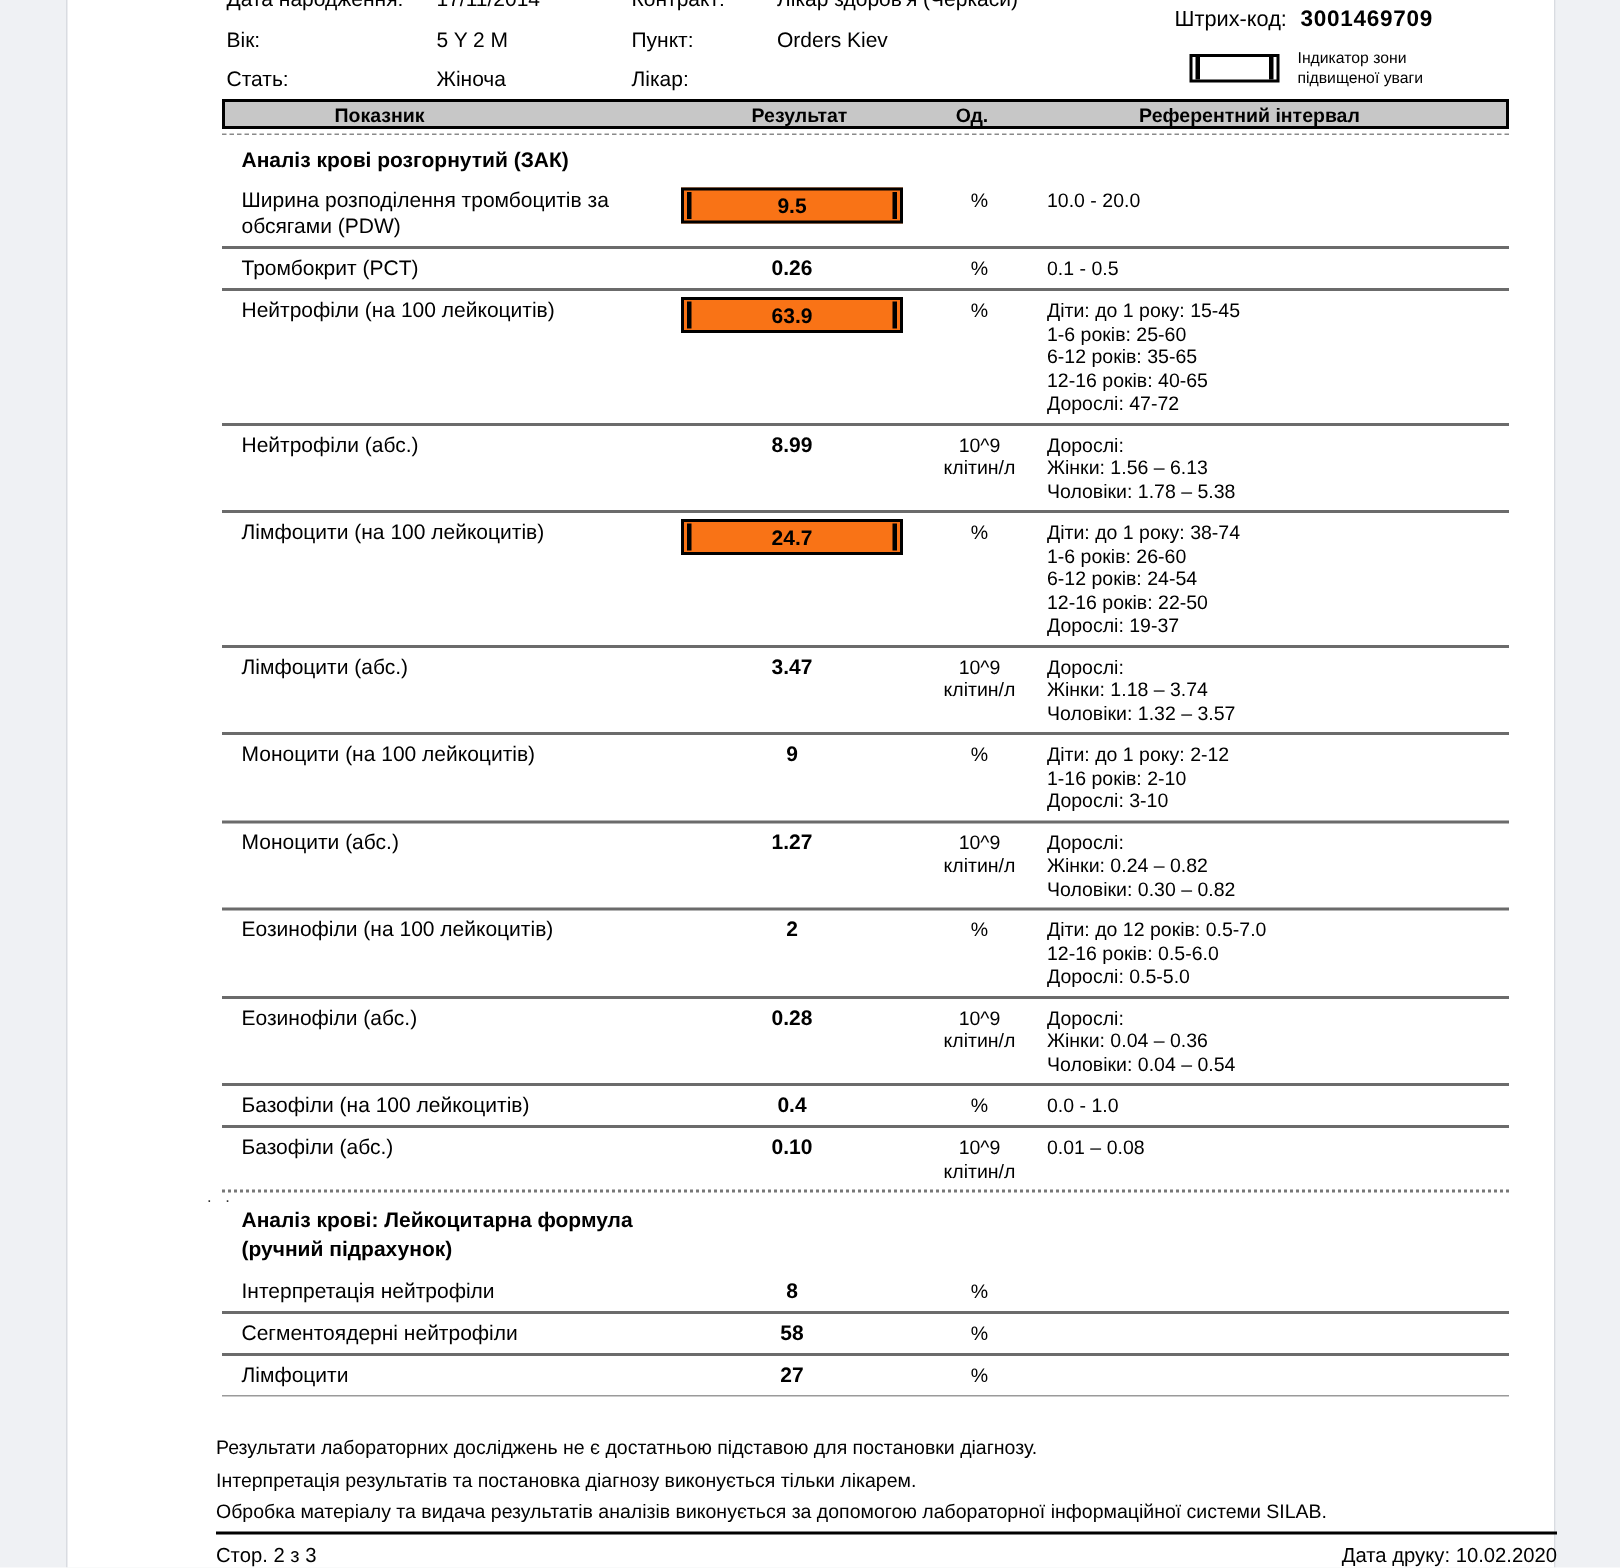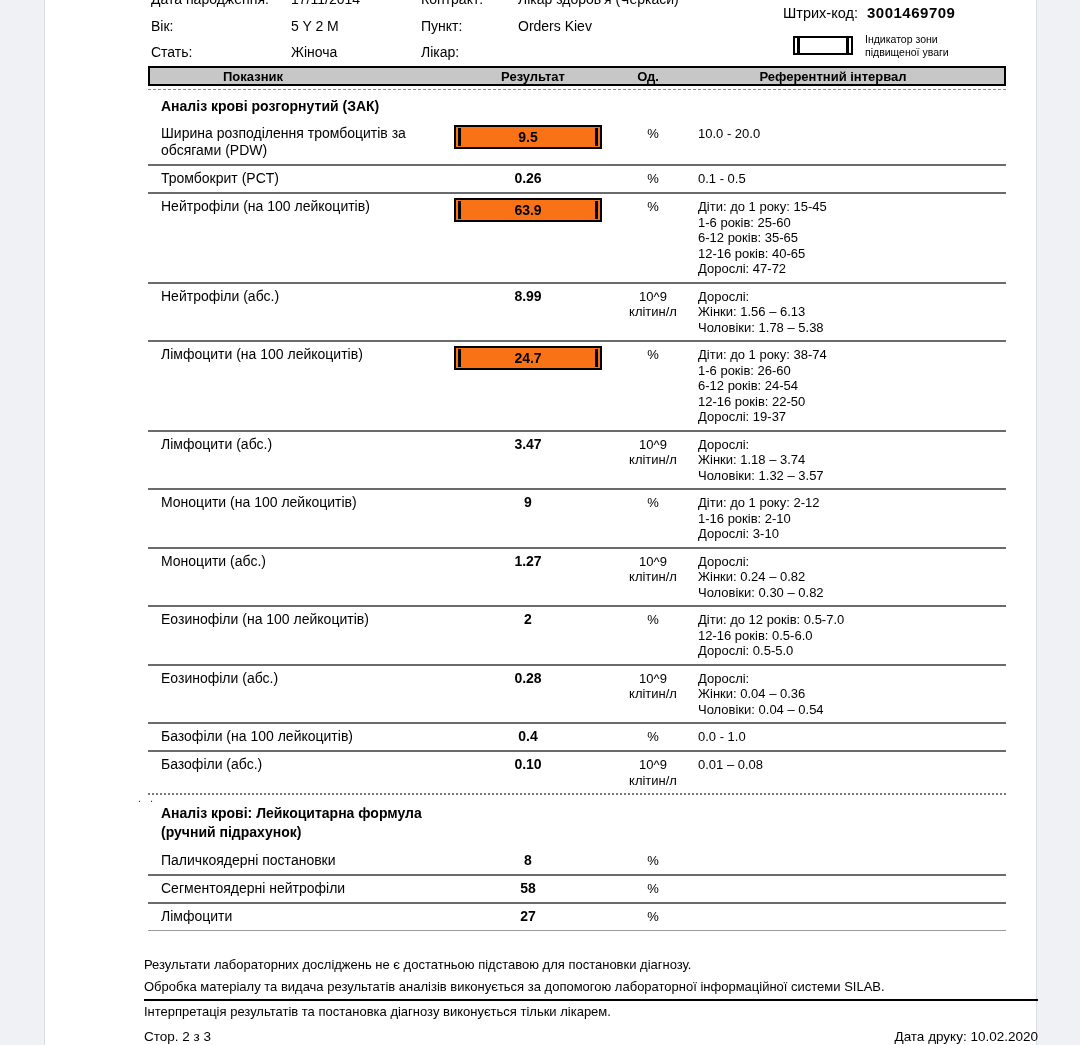--- a/index.html
+++ b/index.html
@@ -206,21 +206,21 @@
       <div class="t-row end-dotted">
         <div class="c-name">Базофіли (абс.)</div>
         <div class="c-res">0.10</div>
         <div class="c-unit">10^9
 клітин/л</div>
         <div class="c-refs">0.01 – 0.08</div>
       </div>
       <div class="sec-title second">Аналіз крові: Лейкоцитарна формула
 (ручний підрахунок)</div>
       <div class="t-row">
-        <div class="c-name">Паличкоядерні постановки</div>
+        <div class="c-name">Інтерпретація нейтрофіли</div>
         <div class="c-res">8</div>
         <div class="c-unit">%</div>
         <div class="c-refs"></div>
       </div>
       <div class="t-row">
         <div class="c-name">Сегментоядерні нейтрофіли</div>
         <div class="c-res">58</div>
         <div class="c-unit">%</div>
         <div class="c-refs"></div>
       </div>
@@ -229,21 +229,21 @@
         <div class="c-res">27</div>
         <div class="c-unit">%</div>
         <div class="c-refs"></div>
       </div>
     </div>
 
   <span class="stray-dots">. .</span>
 
   <div class="footer">
     <div class="f-line">Результати лабораторних досліджень не є достатньою підставою для постановки діагнозу.</div>
+    <div class="f-line">Інтерпретація результатів та постановка діагнозу виконується тільки лікарем.</div>
     <div class="f-line f-rule">Обробка матеріалу та видача результатів аналізів виконується за допомогою лабораторної інформаційної системи SILAB.</div>
-    <div class="f-line">Інтерпретація результатів та постановка діагнозу виконується тільки лікарем.</div>
     <div class="f-meta">
       <span>Стор. 2 з 3</span>
       <span>Дата друку: 10.02.2020</span>
     </div>
   </div>
 
 </div>
 
 </body></html>

